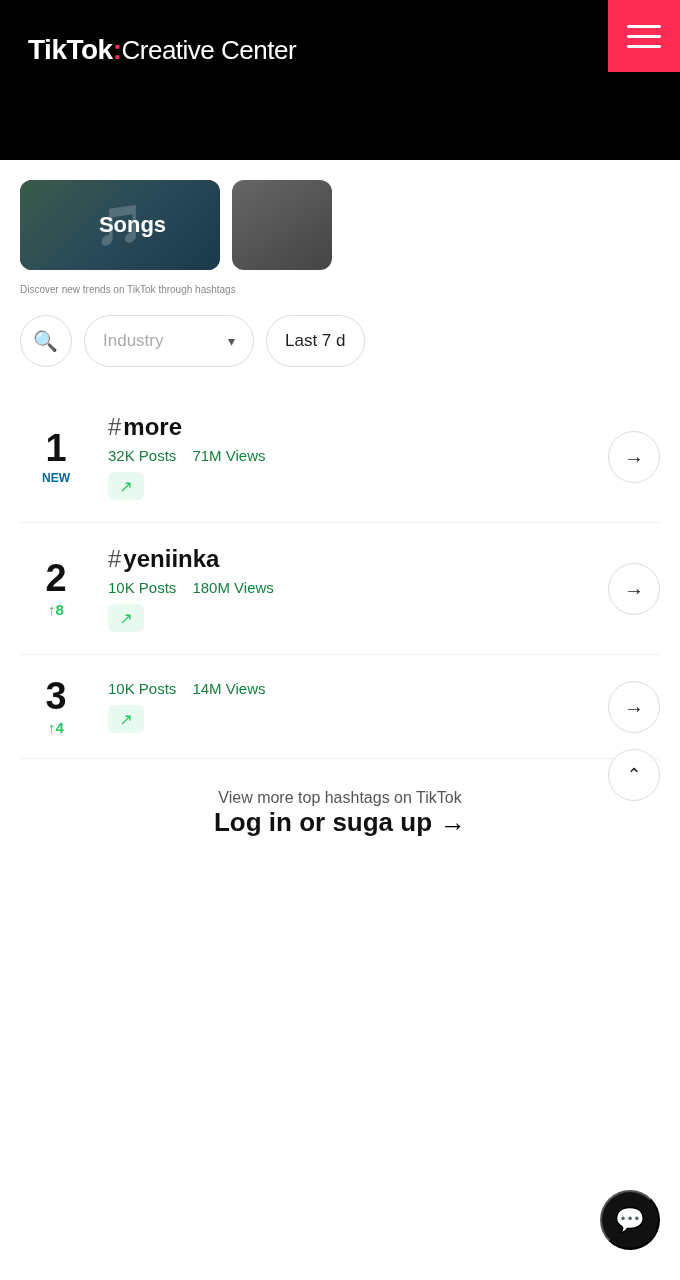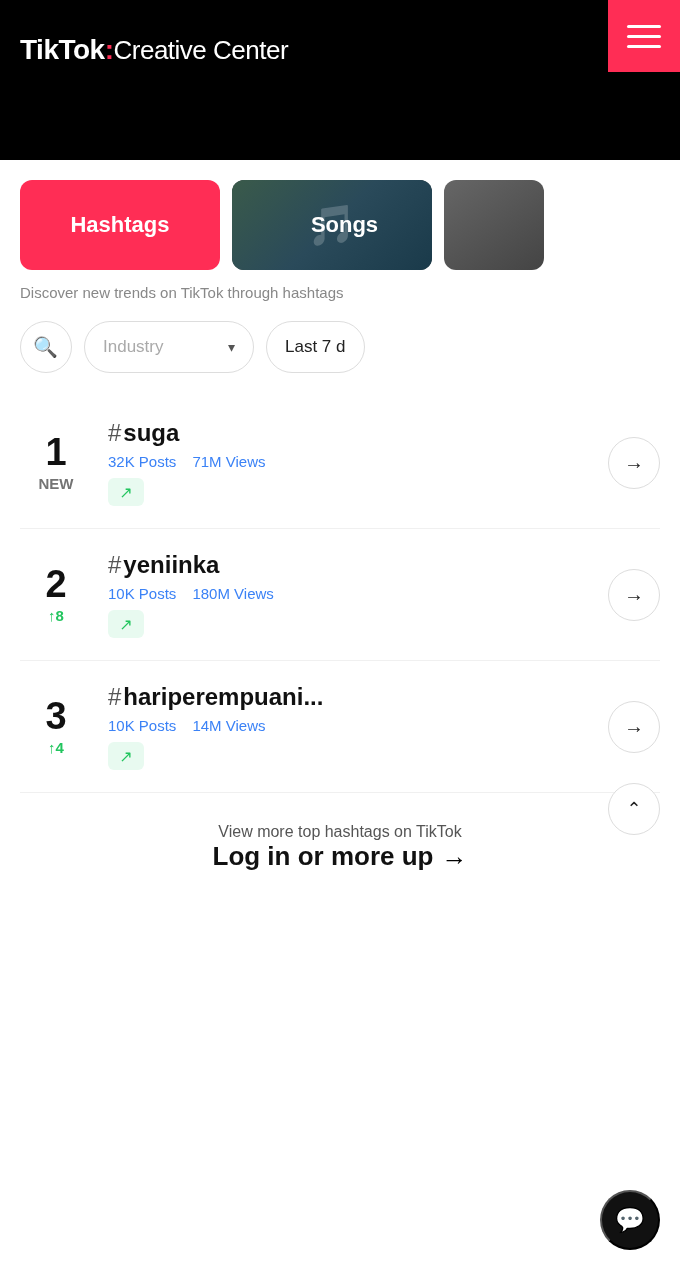--- a/index.html
+++ b/index.html
@@ -10,21 +10,21 @@
       width: 680px;
       overflow-x: hidden;
     }
 
     
     .header {
       background: #000;
       display: flex;
       align-items: center;
       justify-content: space-between;
-      padding: 18px 20px;
+      padding: 18px 28px;
       height: 100px;
     }
     .logo {
       color: #fff;
       font-size: 28px;
       font-weight: 800;
       letter-spacing: -0.5px;
     }
     .logo-dot {
       color: #ff2d55;
@@ -134,21 +134,21 @@
     }
     .tab-third-bg {
       width: 100%;
       height: 100%;
       background: linear-gradient(145deg, #666 0%, #444 100%);
     }
 
     .description {
       padding: 14px 20px 20px;
       color: #888;
-      font-size: 15px;
+      font-size: 10px;
     }
 
     
     .filters-row {
       display: flex;
       align-items: center;
       gap: 12px;
       padding: 0 20px 24px;
       overflow-x: auto;
       scrollbar-width: none;
@@ -226,22 +226,22 @@
       align-items: center;
       gap: 4px;
     }
     .rank-num {
       font-size: 38px;
       font-weight: 800;
       color: #111;
       line-height: 1;
     }
     .rank-badge-new {
-      color: #737373;
-      font-size: 15px;
+      color: #0369a1;
+      font-size: 12px;
       font-weight: 700;
       text-align: right;
     }
     .rank-change {
       color: #22c55e;
       font-size: 15px;
       font-weight: 600;
       display: flex;
       align-items: center;
       gap: 1px;
@@ -254,21 +254,21 @@
       font-weight: 700;
       color: #111;
       margin-bottom: 6px;
     }
     .hashtag-hash {
       font-weight: 400;
       color: #555;
       margin-right: 2px;
     }
     .hashtag-stats {
-      color: #3b82f6;
+      color: #15803d;
       font-size: 15px;
       margin-bottom: 8px;
     }
     .stat-sep {
       margin: 0 8px;
     }
     .trend-badge {
       display: inline-flex;
       align-items: center;
       justify-content: center;
@@ -367,23 +367,20 @@
     <span class="menu-line"></span>
     <span class="menu-line"></span>
     <span class="menu-line"></span>
   </button>
 </div>
 
 <div class="subheader"></div>
 
 <div class="tabs-section">
   <div class="tabs-row">
-    <div class="tab-item tab-hashtags">
-      <span class="tab-hashtags-label">Hashtags</span>
-    </div>
     <div class="tab-item tab-songs">
       <div class="tab-songs-bg"></div>
       <span class="tab-songs-person">🎵</span>
       <span class="tab-songs-label">Songs</span>
     </div>
     <div class="tab-item tab-third">
       <div class="tab-third-bg"></div>
     </div>
   </div>
 </div>
@@ -405,21 +402,21 @@
 
 <div class="hashtag-list">
 
   <div class="hashtag-item">
     <div class="rank-col">
       <span class="rank-num">1</span>
       <span class="rank-badge-new">NEW</span>
     </div>
     <div class="hashtag-info">
       <div class="hashtag-name">
-        <span class="hashtag-hash">#</span><span>suga</span>
+        <span class="hashtag-hash">#</span><span>more</span>
       </div>
       <div class="hashtag-stats">
         <span>32K Posts</span><span class="stat-sep"></span><span>71M Views</span>
       </div>
       <div class="trend-badge">
         <span class="trend-icon">↗</span>
       </div>
     </div>
     <button class="arrow-btn">→</button>
   </div>
@@ -442,41 +439,38 @@
     </div>
     <button class="arrow-btn">→</button>
   </div>
 
   <div class="hashtag-item">
     <div class="rank-col">
       <span class="rank-num">3</span>
       <span class="rank-change">↑4</span>
     </div>
     <div class="hashtag-info">
-      <div class="hashtag-name">
-        <span class="hashtag-hash">#</span><span>hariperempuani...</span>
-      </div>
       <div class="hashtag-stats">
         <span>10K Posts</span><span class="stat-sep"></span><span>14M Views</span>
       </div>
       <div class="trend-badge">
         <span class="trend-icon">↗</span>
       </div>
     </div>
     <button class="arrow-btn">→</button>
   </div>
 
 </div>
 
 <div class="footer-section">
   <button class="back-to-top">
     <span>⌃</span>
   </button>
   <p class="view-more-text">View more top hashtags on TikTok</p>
   <div class="login-row">
-    <span class="login-text">Log in or more up</span>
+    <span class="login-text">Log in or suga up</span>
     <span class="login-arrow">→</span>
   </div>
 </div>
 
 <button class="chat-btn">
   <span>💬</span>
 </button>
 
 </body></html>

